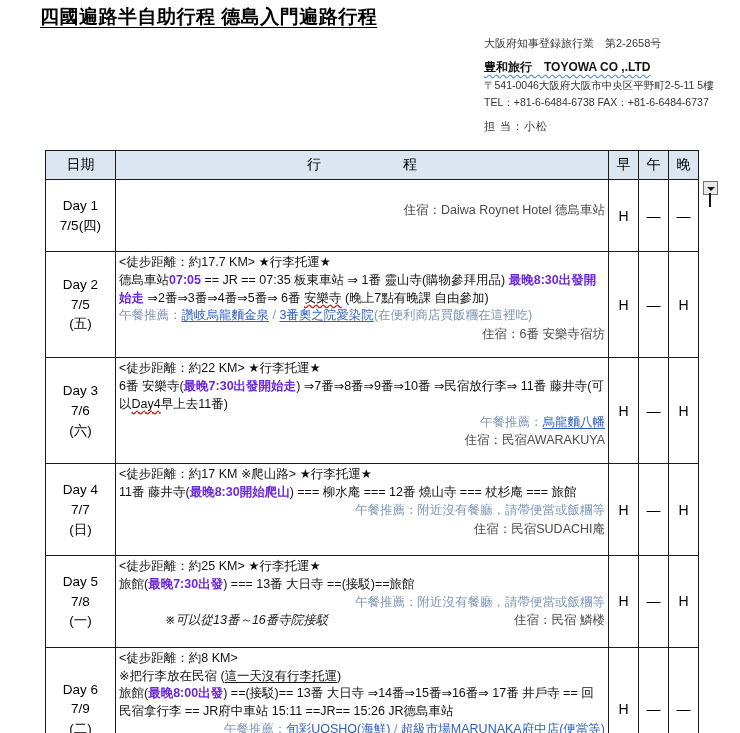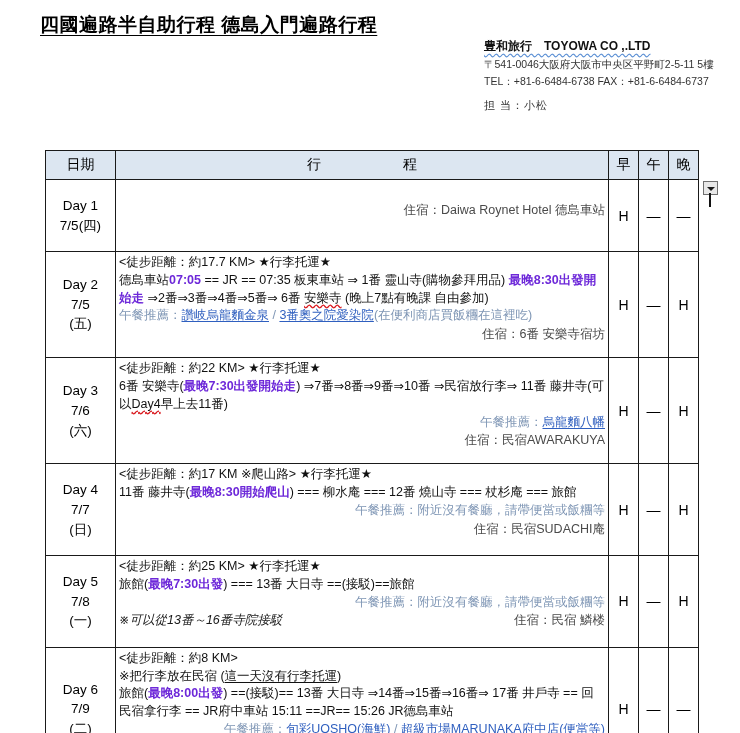--- a/index.html
+++ b/index.html
@@ -13,21 +13,21 @@
     font-family: "Liberation Sans", "DejaVu Sans", sans-serif;
     color: #000000;
     position: relative;
     overflow: hidden;
   }
 
   
   .title {
     position: absolute;
     left: 40px;
-    top: 12px;
+    top: 4px;
     font-size: 19px;
     font-weight: bold;
     letter-spacing: 0.5px;
     text-decoration: underline;
     text-underline-offset: 4px;
     white-space: nowrap;
   }
 
   
   .company {
@@ -145,20 +145,21 @@
     color: #4a4a4a;
     font-size: 12.5px;
     line-height: 1.45;
     text-align: right;
     white-space: nowrap;
   }
   .note-it {
     font-style: italic;
     font-size: 12.5px;
     color: #1a1a1a;
+    margin-left: 46px;
   }
   .row-split {
     display: flex;
     justify-content: space-between;
     align-items: baseline;
     gap: 8px;
   }
   .row-split > * { white-space: nowrap; }
 
   
@@ -201,20 +202,21 @@
     white-space: nowrap;
   }
   .legend .gap { display: inline-block; width: 46px; }
 </style>
 </head>
 <body>
 
 <div class="title">四國遍路半自助行程 德島入門遍路行程</div>
 
 <div class="company">
+  <div class="company-reg">大阪府知事登録旅行業　第2-2658号</div>
   <div class="company-name">豊和旅行　TOYOWA CO ,.LTD</div>
   <div class="company-line">〒541-0046大阪府大阪市中央区平野町2-5-11 5樓</div>
   <div class="company-line">TEL：+81-6-6484-6738  FAX：+81-6-6484-6737</div>
   <div class="company-staff">担 当：小松</div>
 </div>
 
 <table class="sheet">
   <colgroup>
     <col class="col-date">
       <col class="col-plan">

